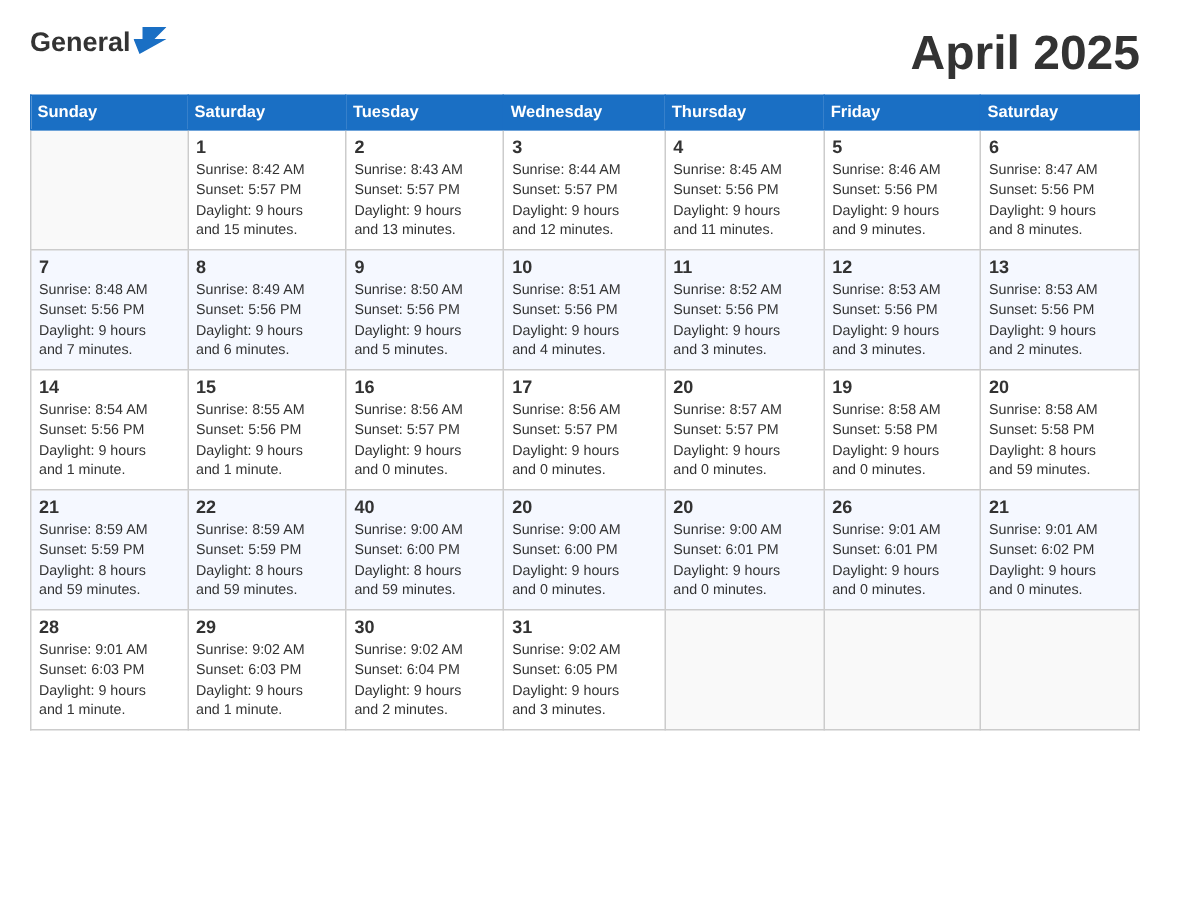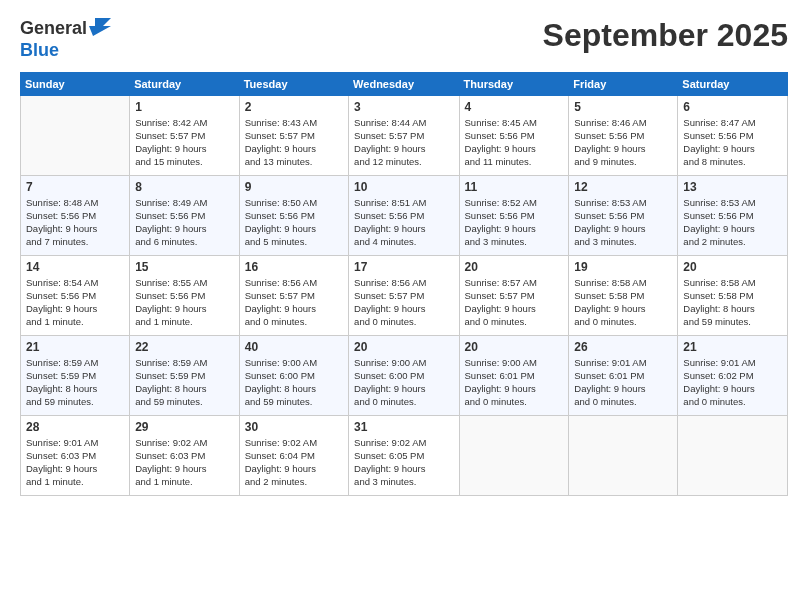--- a/index.html
+++ b/index.html
@@ -6,21 +6,21 @@
     body {
       width: 792px;
       height: 612px;
       font-family: Arial, sans-serif;
       background: #fff;
       overflow: hidden;
     }
     .page {
       width: 792px;
       height: 544px;
-      padding: 18px 4px 10px 20px;
+      padding: 18px 32px 10px 20px;
       position: relative;
     }
     .header {
       display: flex;
       justify-content: space-between;
       align-items: flex-start;
       margin-bottom: 10px;
     }
     .logo {
       display: flex;
@@ -100,27 +100,24 @@
     <div class="logo">
       <div>
         <div style="display:flex;align-items:center;">
           <span class="logo-text">
             <span class="logo-general">General</span>
           </span>
           <svg class="logo-icon" viewBox="0 0 22 22">
             <polygon points="4,18 22,8 14,8 22,0 6,0 6,8 0,8" fill="#1a6fc4"></polygon>
           </svg>
         </div>
-        <div class="logo-text">
-          <span class="logo-blue">Blue</span>
-        </div>
       </div>
     </div>
     <div class="title-block">
-      <div class="month-title">September 2025</div>
+      <div class="month-title">April 2025</div>
     </div>
   </div>
 
   <table class="calendar">
     <thead>
       <tr>
         <th>Sunday</th>
         <th>Saturday</th>
         <th>Tuesday</th>
         <th>Wednesday</th>

